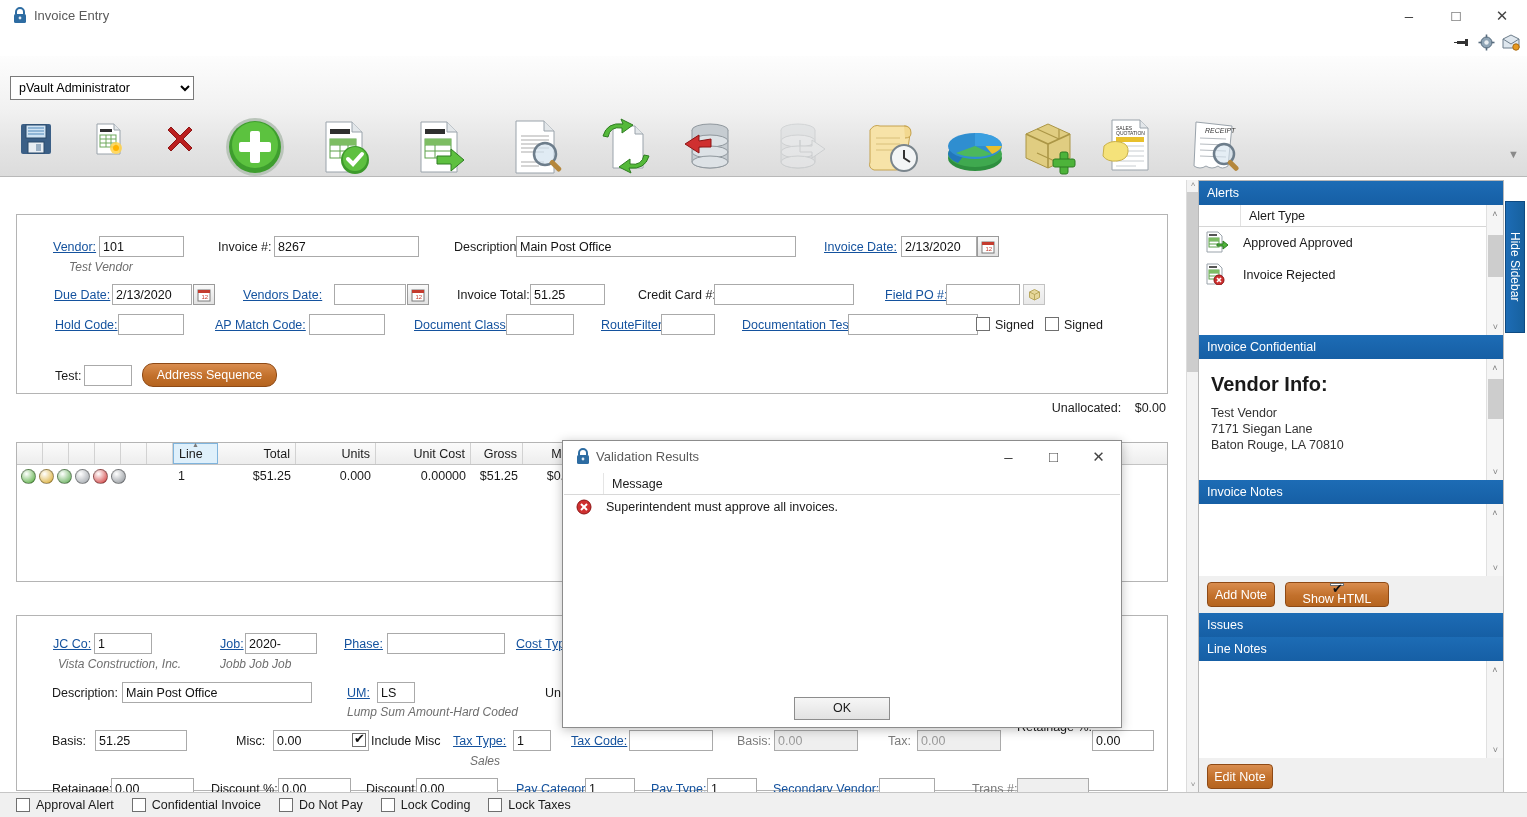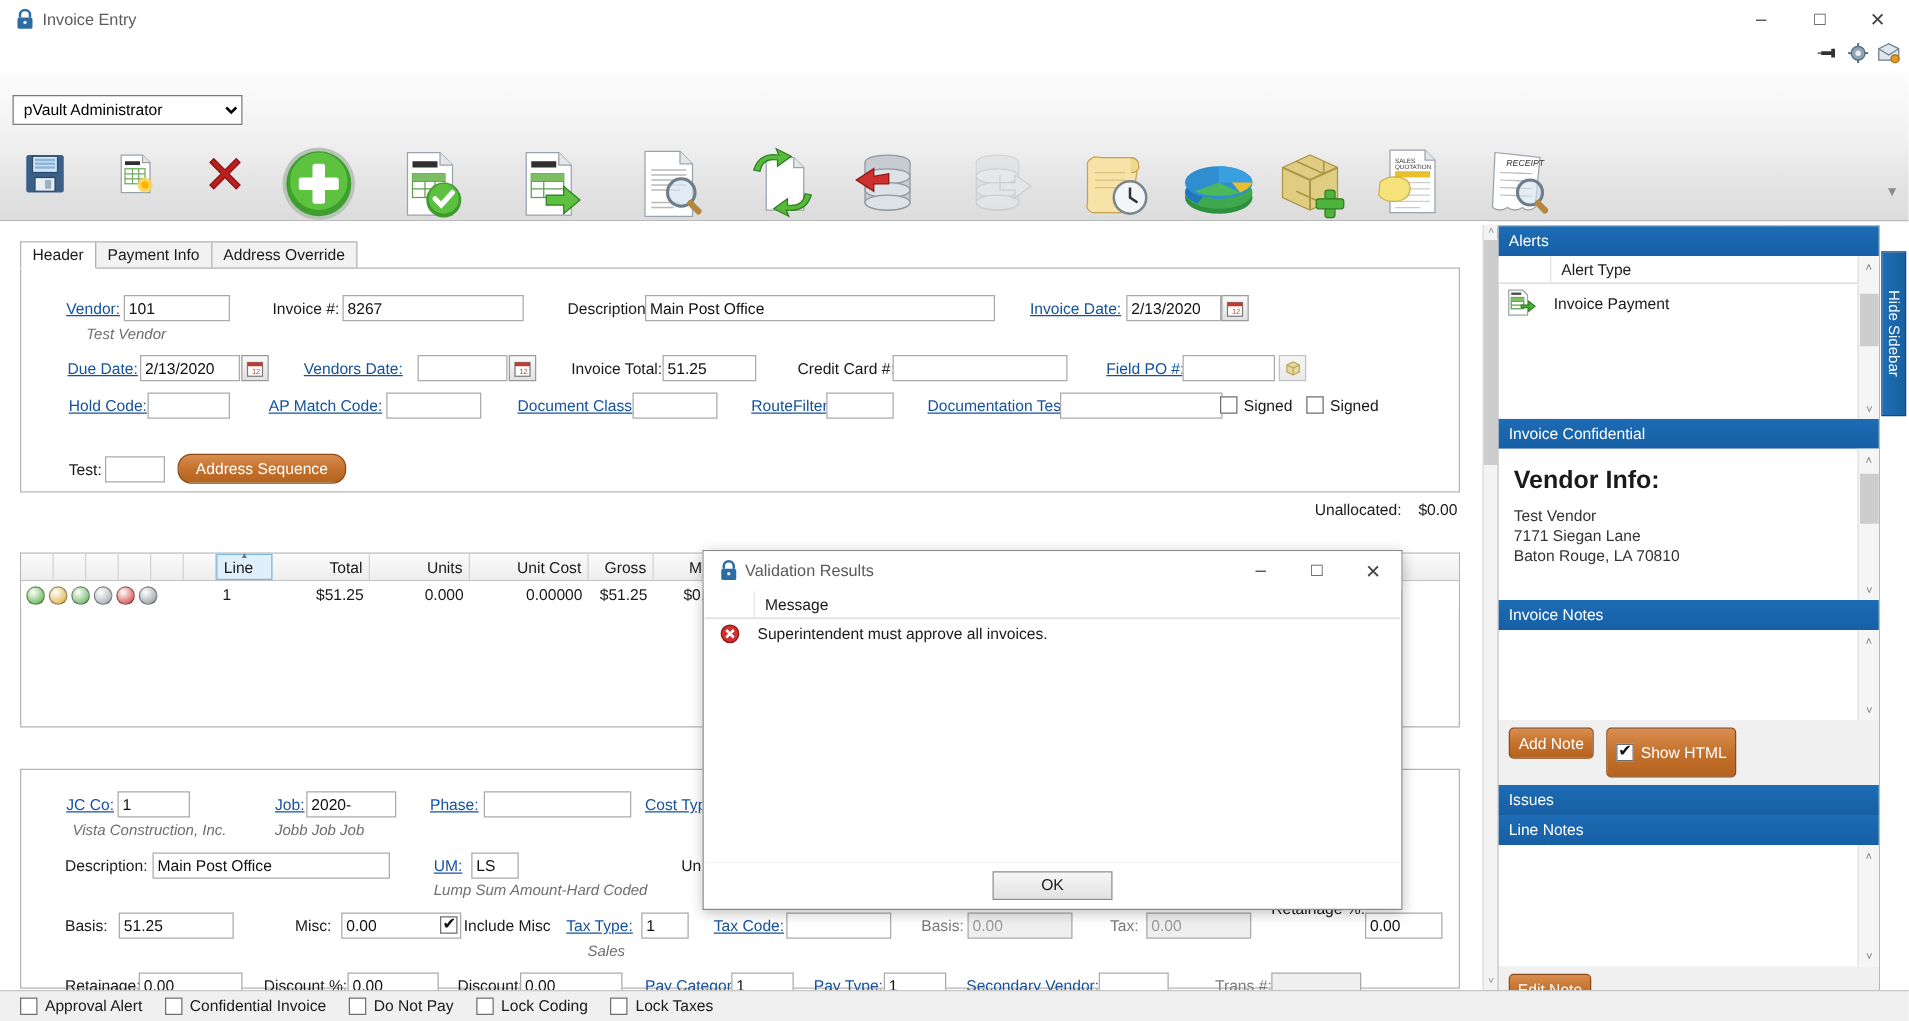--- a/index.html
+++ b/index.html
@@ -426,25 +426,20 @@
           </svg>
         </div>
         <div class="lbl">Match Receipts</div>
       </div>
     </div>
   <div class="ribbon-more">▼</div>
 </div>
 
 <div class="workarea">
 
-  <div class="tabstrip" id="tabstrip">
-      <div class="tab active">Header</div>
-      <div class="tab">Payment Info</div>
-      <div class="tab">Address Override</div>
-    </div>
 
   <div class="panel" id="header-panel">
     <div class="fld-link" style="left:36px; top:25px;">Vendor:</div>
     <input class="inp" style="left: 82px; top: 21px; width: 85px;" value="101">
     <div class="fld-sub" style="left:52px; top:45px;">Test Vendor</div>
 
     <div class="fld-label" style="left:201px; top:25px;">Invoice #:</div>
     <input class="inp" style="left: 257px; top: 21px; width: 145px;" value="8267">
 
     <div class="fld-label" style="left:437px; top:25px;">Description:</div>
@@ -642,21 +637,36 @@
               <path d="M2 1 H13 L17 5 V21 H2 Z" fill="#fff" stroke="#9aa3ab"></path>
               <rect x="4" y="3" width="8" height="2" fill="#555"></rect>
               <g fill="none" stroke="#5ca14b">
                 <rect x="4" y="7" width="10" height="9"></rect>
                 <line x1="4" y1="10" x2="14" y2="10"></line>
                 <line x1="4" y1="13" x2="14" y2="13"></line>
               </g>
               <rect x="4" y="7" width="10" height="3" fill="#7dbd63"></rect>
               <path d="M12 13 H18 V10 L23 14 L18 18 V15 H12 Z" fill="#4db33a" stroke="#2f7d22"></path>
             </svg></span>
-          <span class="txt">Invoice Payment</span>
+          <span class="txt">Approved Approved</span>
+        </div>
+        <div class="alert-row">
+          <span style="width: 30px;"><svg width="24" height="22" viewBox="0 0 24 22">
+              <path d="M2 1 H13 L17 5 V21 H2 Z" fill="#fff" stroke="#9aa3ab"></path>
+              <rect x="4" y="3" width="8" height="2" fill="#555"></rect>
+              <g fill="none" stroke="#5ca14b">
+                <rect x="4" y="7" width="10" height="9"></rect>
+                <line x1="4" y1="10" x2="14" y2="10"></line>
+                <line x1="4" y1="13" x2="14" y2="13"></line>
+              </g>
+              <rect x="4" y="7" width="10" height="3" fill="#7dbd63"></rect>
+              <circle cx="14" cy="17" r="5" fill="#cf3030" stroke="#8d1414"></circle>
+              <path d="M12 15 L16 19 M16 15 L12 19" stroke="#fff" stroke-width="1.6"></path>
+            </svg></span>
+          <span class="txt">Invoice Rejected</span>
         </div>
       </div>
     <div class="scroll-v">
       <div class="sc-arrow">˄</div>
       <div class="sc-thumb" style="top:30px; height:42px;"></div>
       <div class="sc-arrow" style="position:absolute;bottom:0;width:17px;">˅</div>
     </div>
   </div>
 
   <div class="sb-hdr">Invoice Confidential</div>
@@ -676,21 +686,21 @@
 
   <div class="sb-hdr">Invoice Notes</div>
   <div class="sb-body" style="height:72px;">
     <div class="scroll-v">
       <div class="sc-arrow">˄</div>
       <div class="sc-arrow" style="position:absolute;bottom:0;width:17px;">˅</div>
     </div>
   </div>
   <div class="btnrow">
     <div class="orange-btn" style="position:relative; left:0; top:0; width:68px; height:25px; border-radius:4px;">Add Note</div>
-    <div class="orange-btn" style="position:relative; left:0; top:0; width:104px; height:40px; border-radius:4px; gap:6px;">
+    <div class="orange-btn" style="position:relative; left:0; top:0; width:104px; height:25px; border-radius:4px; gap:6px;flex-direction:column;">
       <span class="chk on" style="position:relative; left:0; top:0; display:inline-block;"></span>
       <span>Show HTML</span>
     </div>
   </div>
 
   <div class="sb-hdr">Issues</div>
   <div class="sb-hdr">Line Notes</div>
   <div class="sb-body" style="height:97px;">
     <div class="scroll-v">
       <div class="sc-arrow">˄</div>

